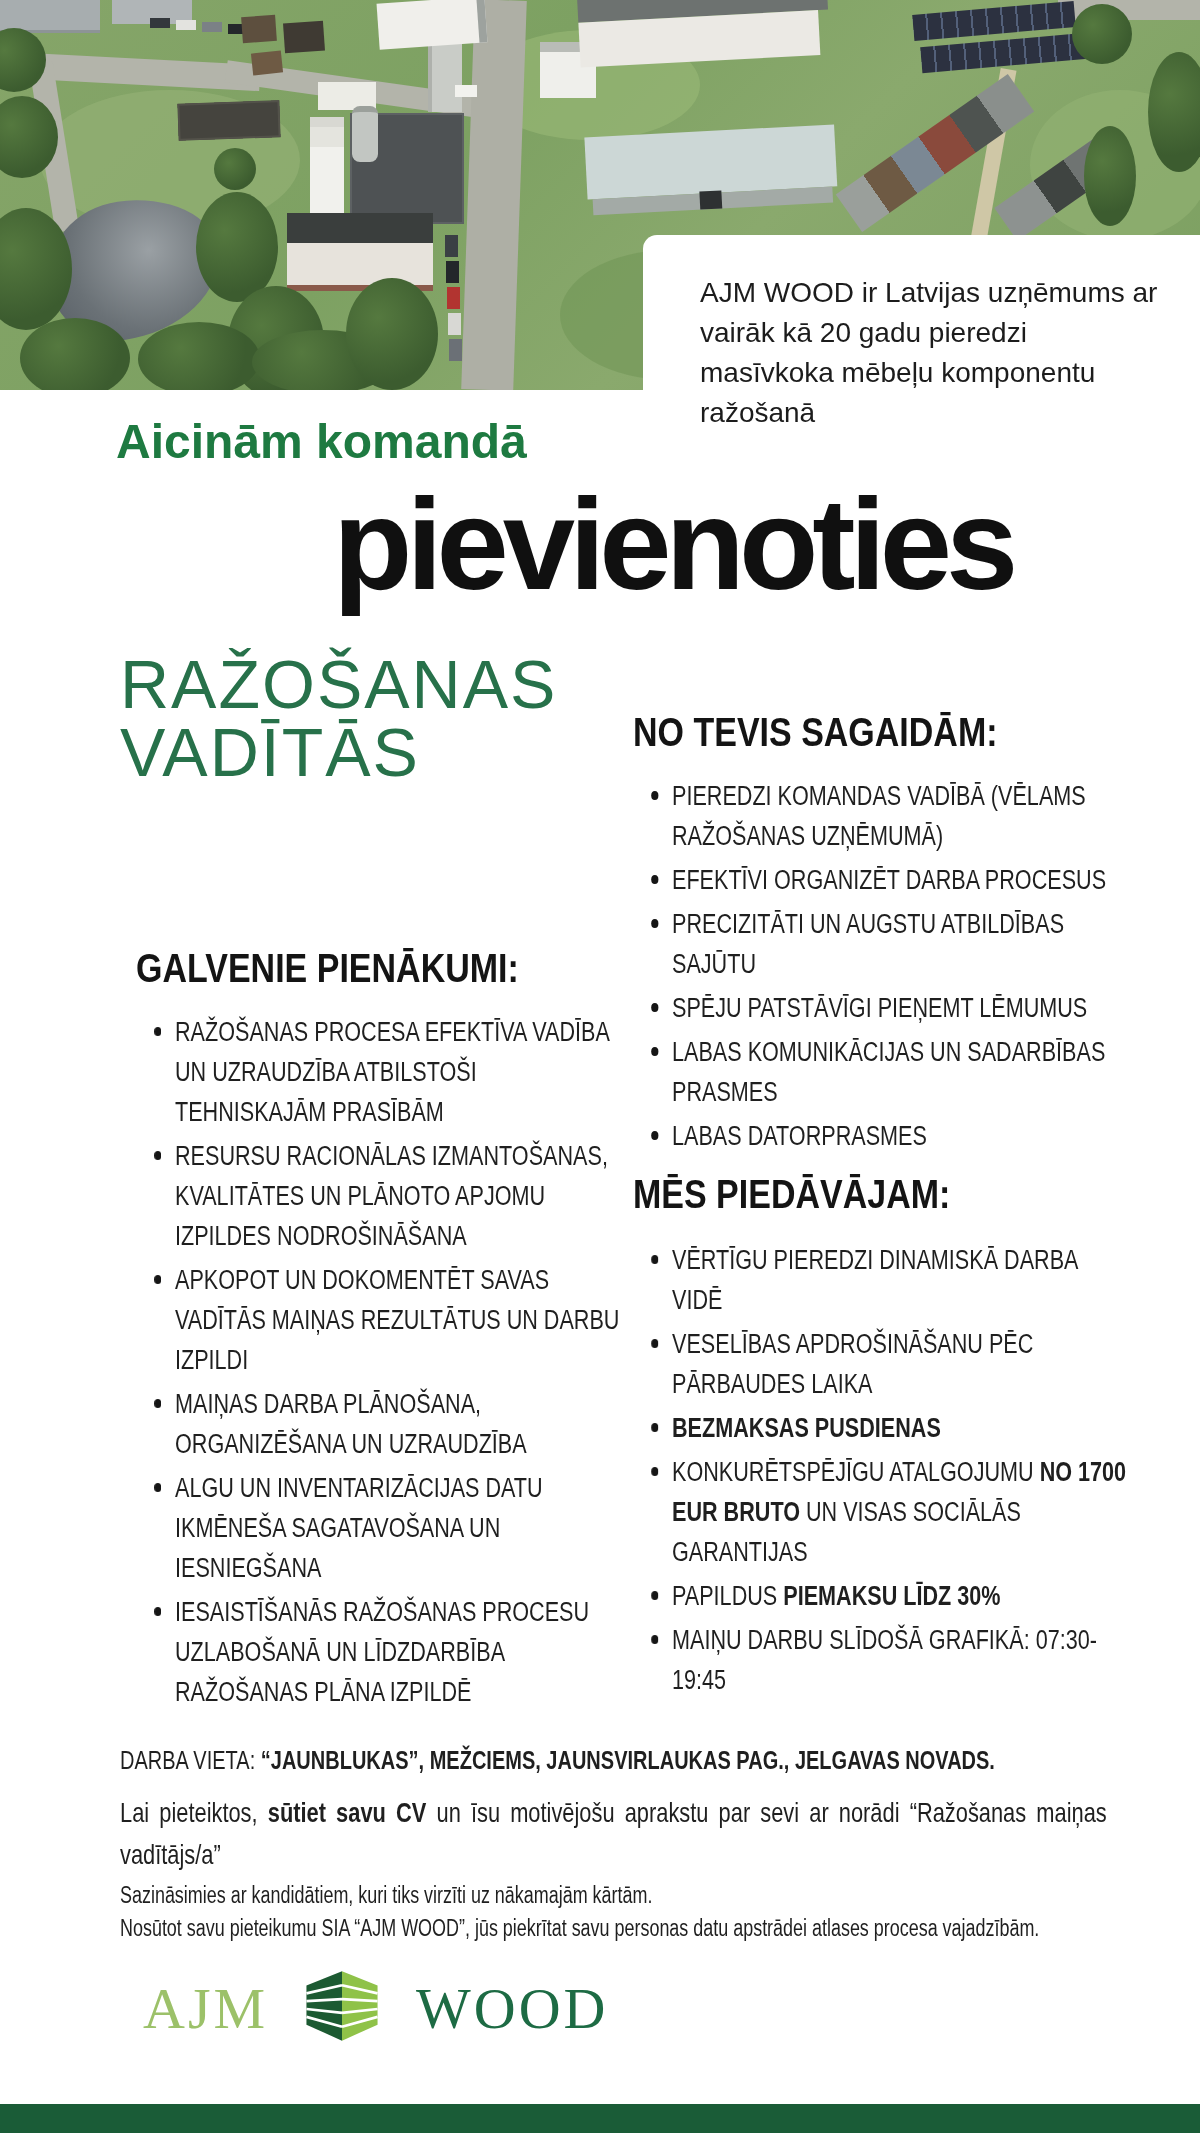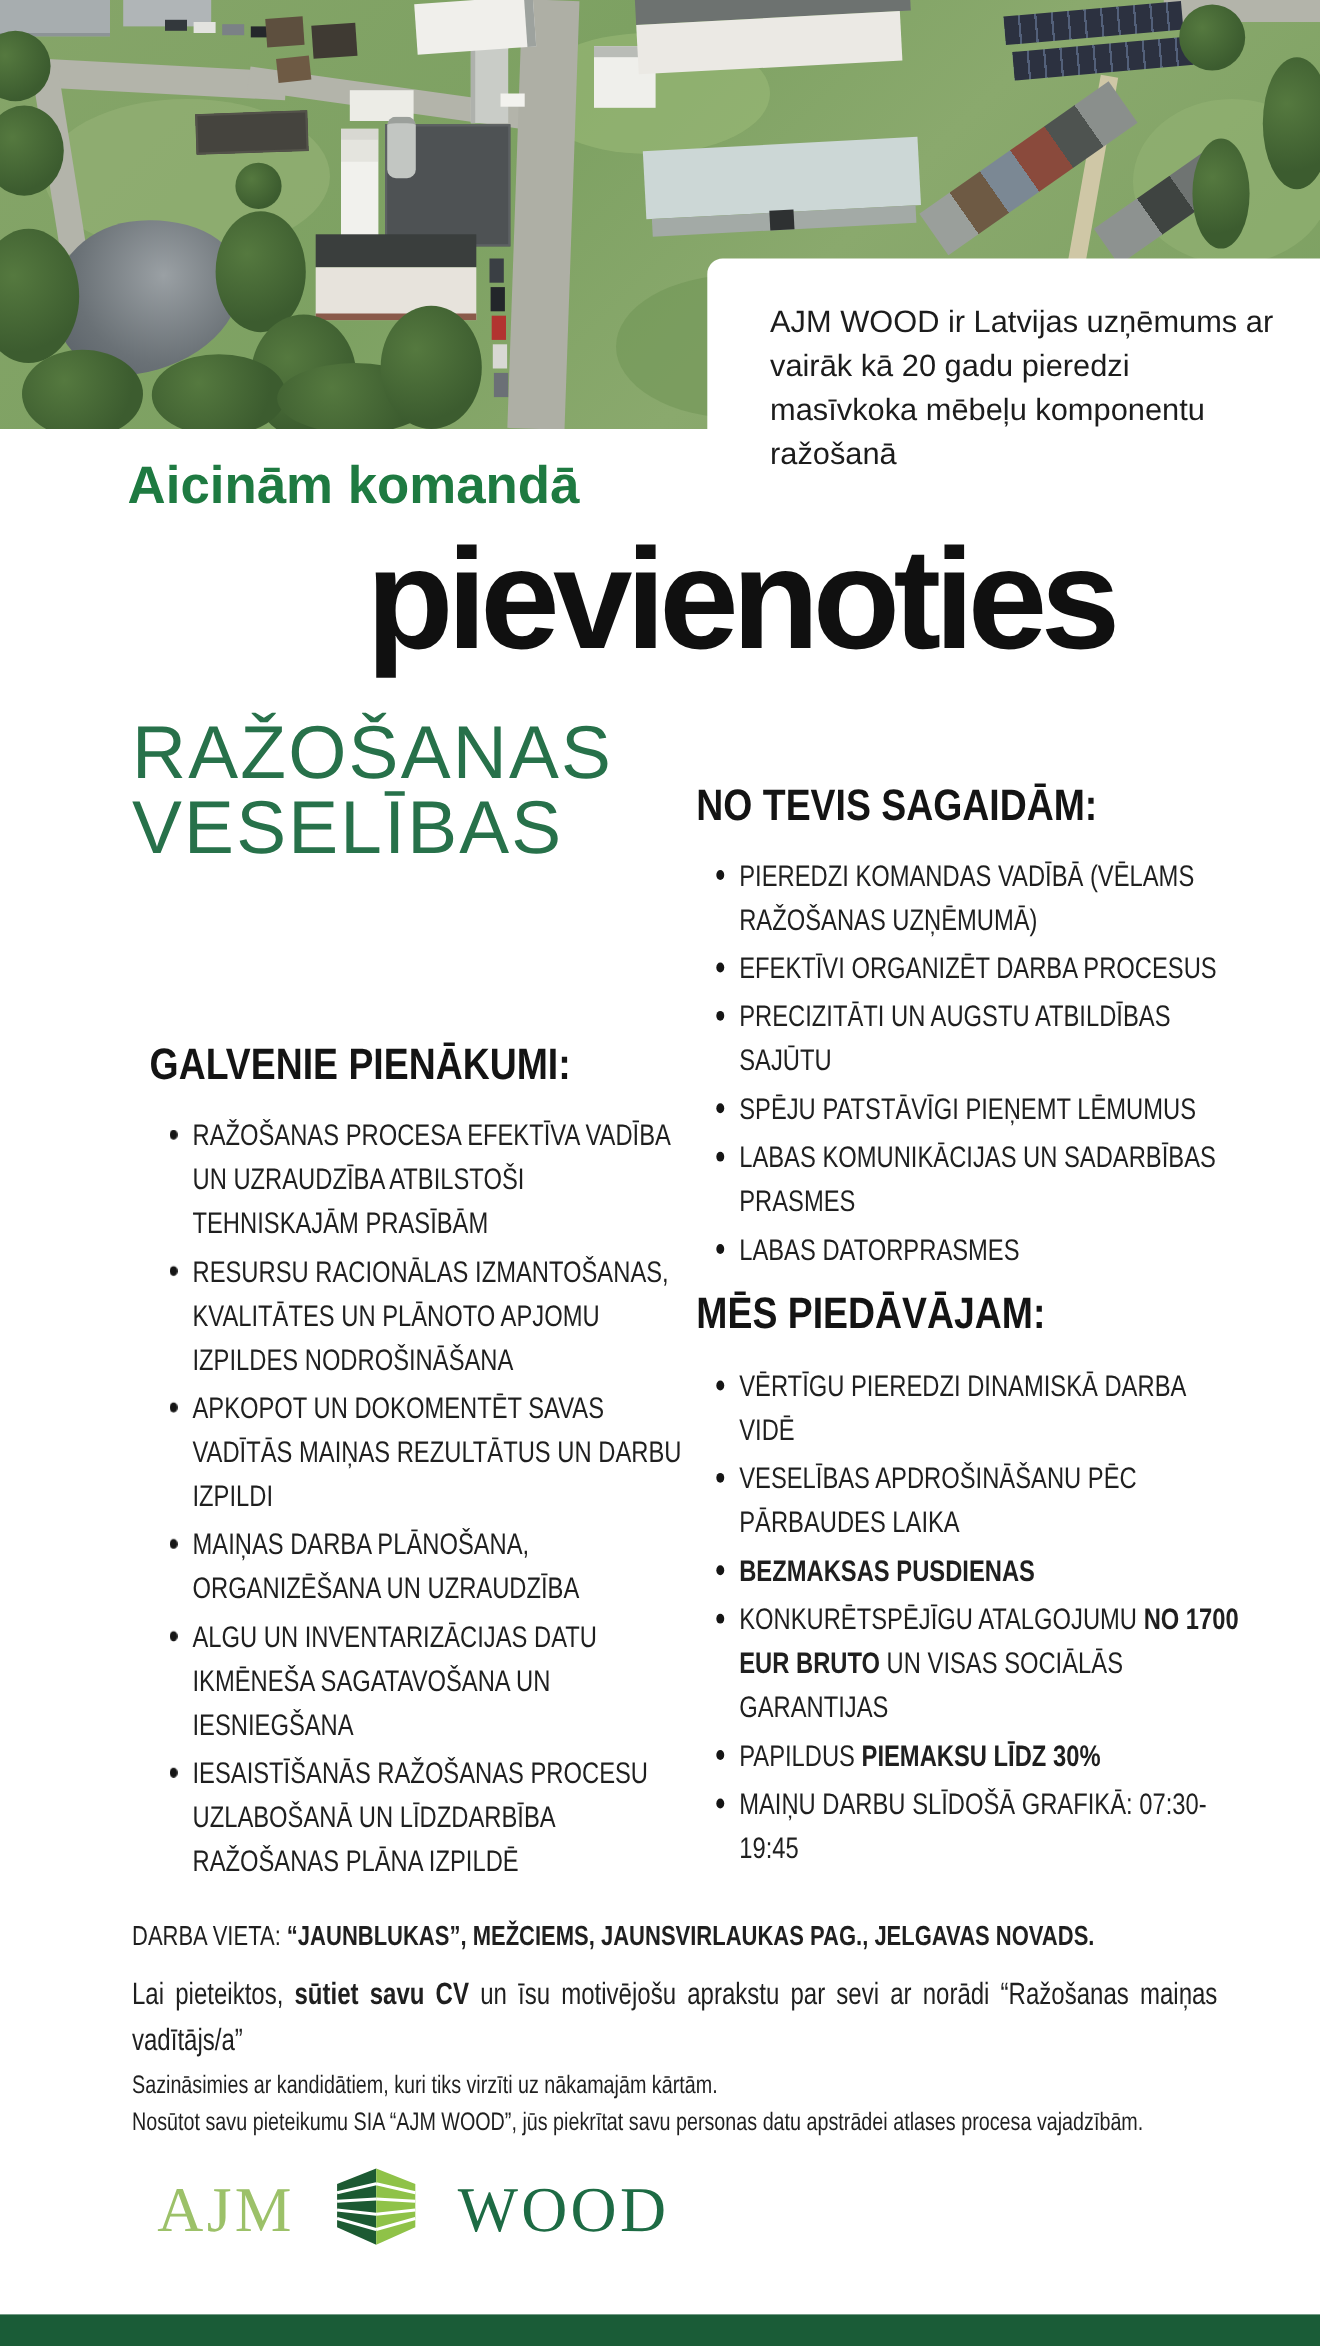--- a/index.html
+++ b/index.html
@@ -145,21 +145,21 @@
 
   <div class="info-box">
     <div class="info-text">AJM WOOD ir Latvijas uzņēmums ar vairāk kā 20 gadu pieredzi masīvkoka mēbeļu komponentu ražošanā</div>
   </div>
 
   <div class="kicker">Aicinām komandā</div>
   <div class="big-word">pievienoties</div>
 
   <div class="job-title">
     <div>RAŽOŠANAS</div>
-    <div>VESELĪBAS</div>
+    <div>VADĪTĀS</div>
   </div>
 
   <div class="sec-h" style="left:633px;top:710px;">NO TEVIS SAGAIDĀM:</div>
   <ul class="blist" style="left:672px;top:776px;">
     <li><span>PIEREDZI KOMANDAS VADĪBĀ (VĒLAMS RAŽOŠANAS UZŅĒMUMĀ)</span></li>
     <li><span>EFEKTĪVI ORGANIZĒT DARBA PROCESUS</span></li>
     <li><span>PRECIZITĀTI UN AUGSTU ATBILDĪBAS SAJŪTU</span></li>
     <li><span>SPĒJU PATSTĀVĪGI PIEŅEMT LĒMUMUS</span></li>
     <li><span>LABAS KOMUNIKĀCIJAS UN SADARBĪBAS PRASMES</span></li>
     <li><span>LABAS DATORPRASMES</span></li>

